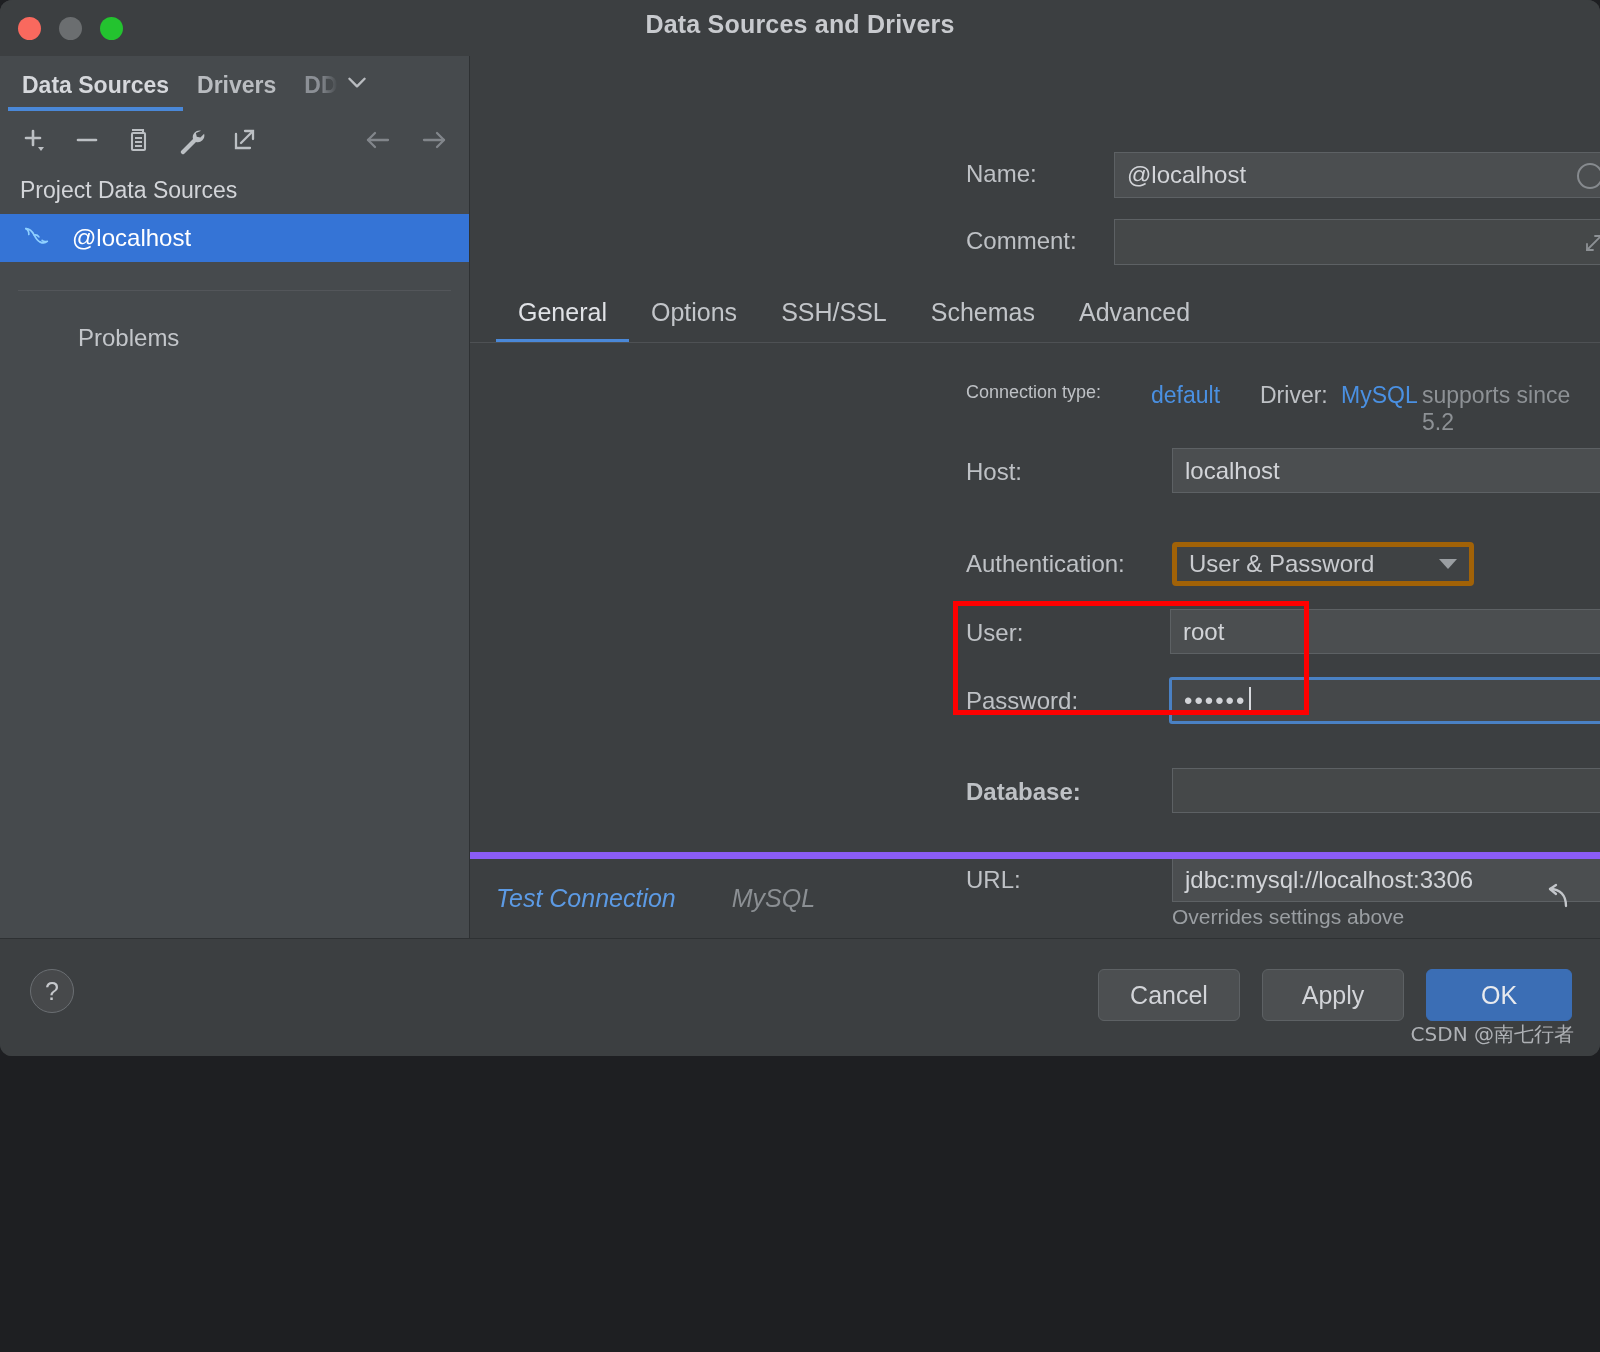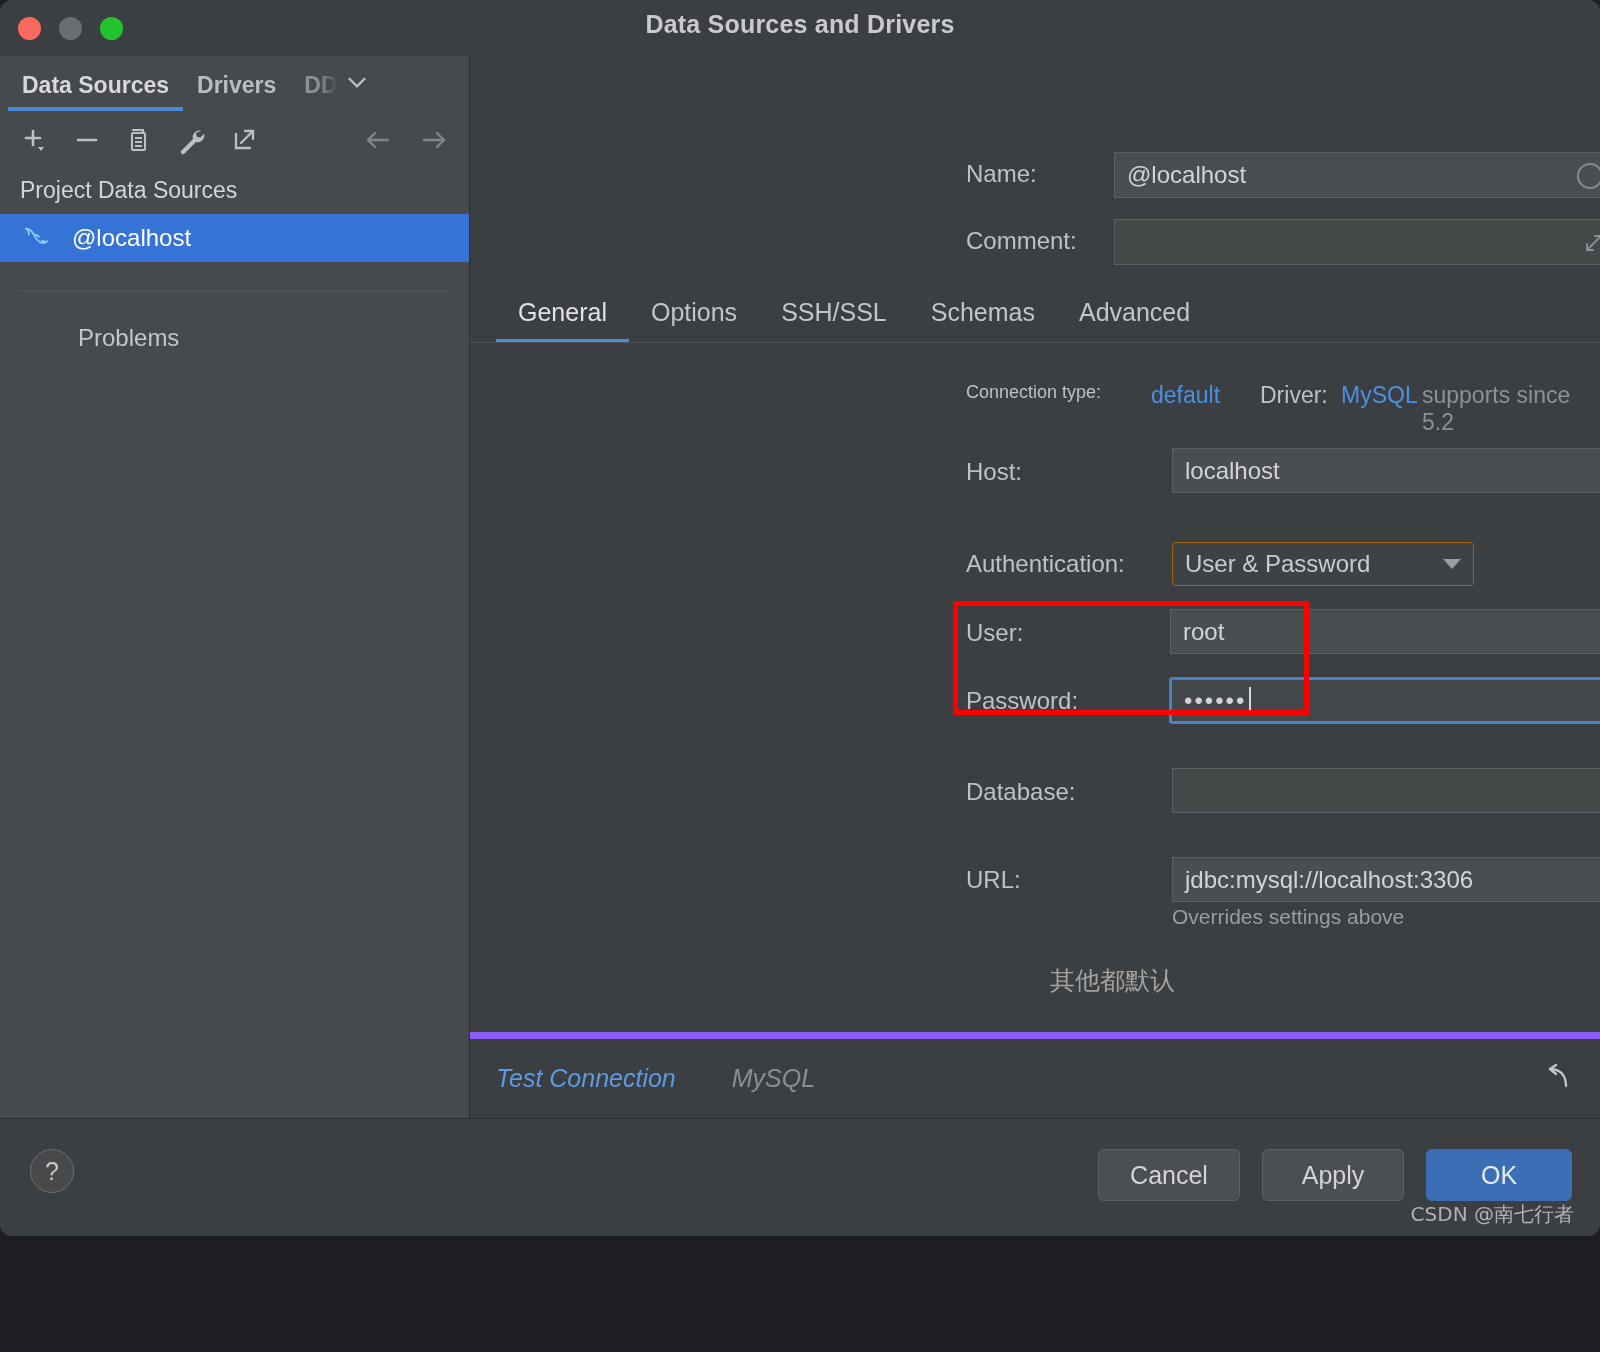--- a/index.html
+++ b/index.html
@@ -4,21 +4,21 @@
 <style>
   * { box-sizing: border-box; margin: 0; padding: 0; }
   html, body {
     width: 1600px; height: 1352px;
     background: #1e1f22;
     font-family: "Liberation Sans", "DejaVu Sans", sans-serif;
     overflow: hidden;
   }
   #window {
     position: absolute; left: 0; top: 0;
-    width: 1600px; height: 1236px;
+    width: 1600px; height: 1056px;
     background: #3c3f41;
     border-radius: 12px;
     overflow: hidden;
     display: flex; flex-direction: column;
   }
 
   
   #titlebar {
     height: 56px; position: relative;
     background: #3c3f41;
@@ -115,21 +115,21 @@
     color: #d2d4d8;
     font-size: 24px;
     font-family: "Liberation Sans", sans-serif;
     display: flex; align-items: center;
     padding: 0 12px;
     position: relative;
   }
   .field.empty { background: #454849; }
   .combo {
     background: #3f4244;
-    border: 1px solid #a16207;
+    border: 5px solid #a16207;
     border-radius: 4px;
     color: #c9cbcf; font-size: 24px;
     display: flex; align-items: center;
     padding: 0 12px;
   }
   .caret-down {
     width: 0; height: 0;
     border-left: 9px solid transparent;
     border-right: 9px solid transparent;
     border-top: 10px solid #9a9ea2;
@@ -371,21 +371,21 @@
         </div>
 
         <div class="abs lbl" style="left:496px; top:615px;">Password:</div>
         <div class="abs" style="left:699px; top:605px; width:463px; height:47px; background:#45484a; border:3px solid #4a81c4; border-radius:3px; display:flex; align-items:center; padding:0 12px;">
           <span style="font-size:24px; color:#d2d4d8; letter-spacing:2px;">••••••</span>
           <span style="display:inline-block; width:2px; height:28px; background:#d7d9dd; margin-left:3px;"></span>
         </div>
 
         <div id="red-box"></div>
 
-        <div class="abs lbl" style="left:496px; top:706px;">Database:</div>
+        <div class="abs lbl" style="left:496px; top:706px;font-weight:bold;">Database:</div>
         <div class="abs field empty" style="left:702px; top:696px; width:836px; height:45px;">
           <span></span>
 
         </div>
 
         <div class="abs lbl" style="left:496px; top:794px;">URL:</div>
         <div class="abs field" style="left:702px; top:785px; width:836px; height:45px;">
           <span>jdbc:mysql://localhost:3306</span>
 
         </div>

